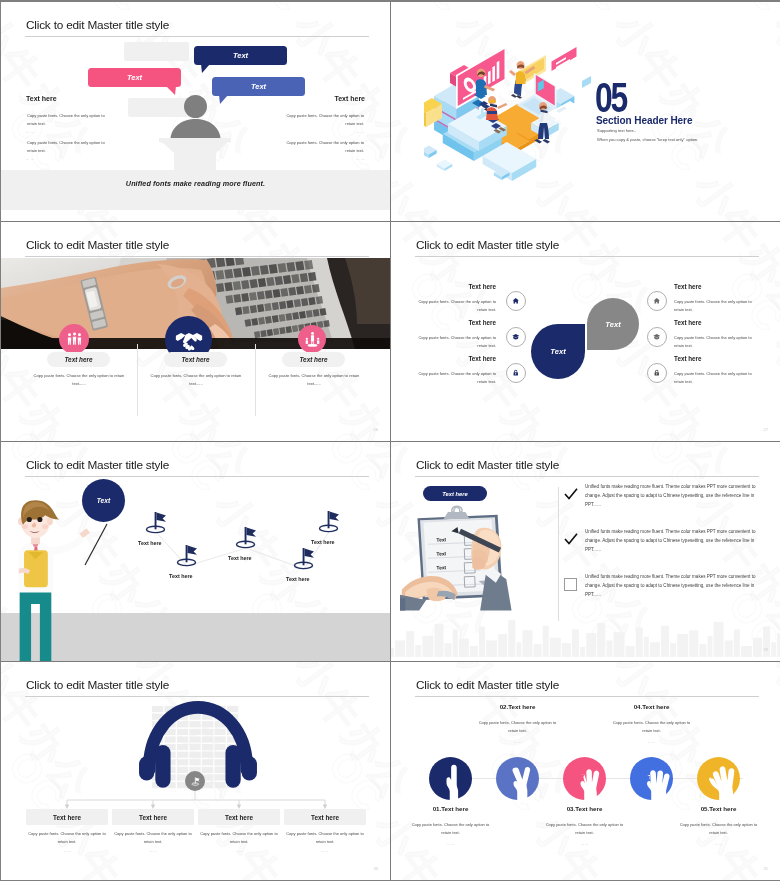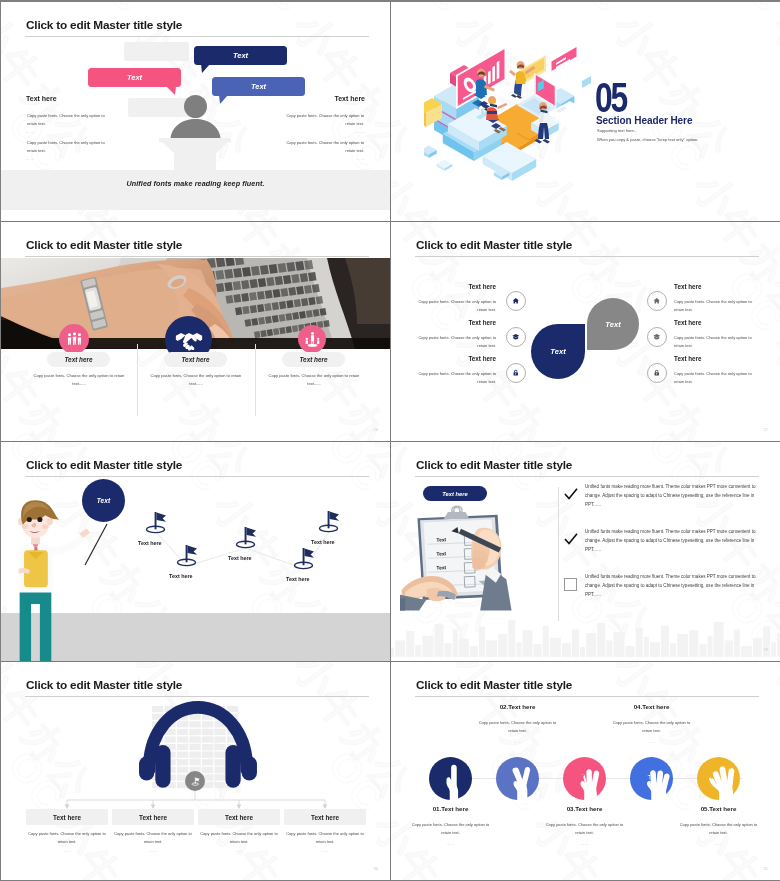--- a/index.html
+++ b/index.html
@@ -7,21 +7,21 @@
        -webkit-font-smoothing:antialiased;}
   .page{position:absolute;left:0;top:0;width:780px;height:881px;overflow:hidden;}
   .grid{position:absolute;left:1px;top:2px;width:778px;height:878px;}
   .slide{position:absolute;width:389px;height:219px;background:#fff;overflow:hidden;z-index:2;}
   .c0{left:0;}   .c1{left:390px;}
   .r0{top:0;}    .r1{top:220px;} .r2{top:440px;} .r3{top:660px;height:218px;}
   .vline{position:absolute;left:389px;top:0;width:1.2px;height:878px;background:#7a7a7a;}
   .hline{position:absolute;left:0;width:778px;height:1.2px;background:#7a7a7a;}
 
   
-  .s-title{position:absolute;font-weight:bold;color:#1b1b1b;letter-spacing:-.2px;white-space:nowrap;}
+  .s-title{position:absolute;font-weight:normal;color:#1b1b1b;letter-spacing:-.2px;white-space:nowrap;}
   .s-rule{position:absolute;height:1px;background:#cfcfcf;}
   .pagenum{position:absolute;font-size:4px;color:#c9c9c9;}
 
   .wm{position:absolute;left:-2px;top:-2px;width:780px;height:881px;pointer-events:none;z-index:0;}
   .wm-row{position:absolute;white-space:nowrap;font-size:40px;font-weight:bold;
           letter-spacing:2px;color:transparent;
           -webkit-text-stroke:1.3px rgba(0,0,0,.022);
           transform-origin:left top;transform:rotate(54deg);}
 
   
@@ -168,21 +168,21 @@
       <div class="bd" style="left:26px;top:137px;width:86px;">Copy paste fonts. Choose the only option to retain text.</div>
       <div class="dash" style="left:25px;top:155px;">— —</div>
 
       <div class="th" style="right:25px;top:93px;">Text here</div>
       <div class="bd" style="right:26px;top:110px;width:86px;text-align:right;">Copy paste fonts. Choose the only option to retain text.</div>
       <div class="dash" style="right:25px;top:128px;">— —</div>
       <div class="bd" style="right:26px;top:137px;width:86px;text-align:right;">Copy paste fonts. Choose the only option to retain text.</div>
       <div class="dash" style="right:25px;top:155px;">— —</div>
 
       <div class="footerbar"></div>
-      <div class="footertxt">Unified fonts make reading keep fluent.</div>
+      <div class="footertxt">Unified fonts make reading more fluent.</div>
     </div>
 
     <div class="slide c1 r0" id="s2">
         <div class="wm" style="left: -391px; top: -2px;">
           <div class="wm-row" style="left:360px;top:-220px;">OC 小牛办公</div>
           <div class="wm-row" style="left:520px;top:-220px;">OC 小牛办公</div>
           <div class="wm-row" style="left:680px;top:-220px;">OC 小牛办公</div>
           <div class="wm-row" style="left:280px;top:-60px;">OC 小牛办公</div>
           <div class="wm-row" style="left:440px;top:-60px;">OC 小牛办公</div>
           <div class="wm-row" style="left:600px;top:-60px;">OC 小牛办公</div>

